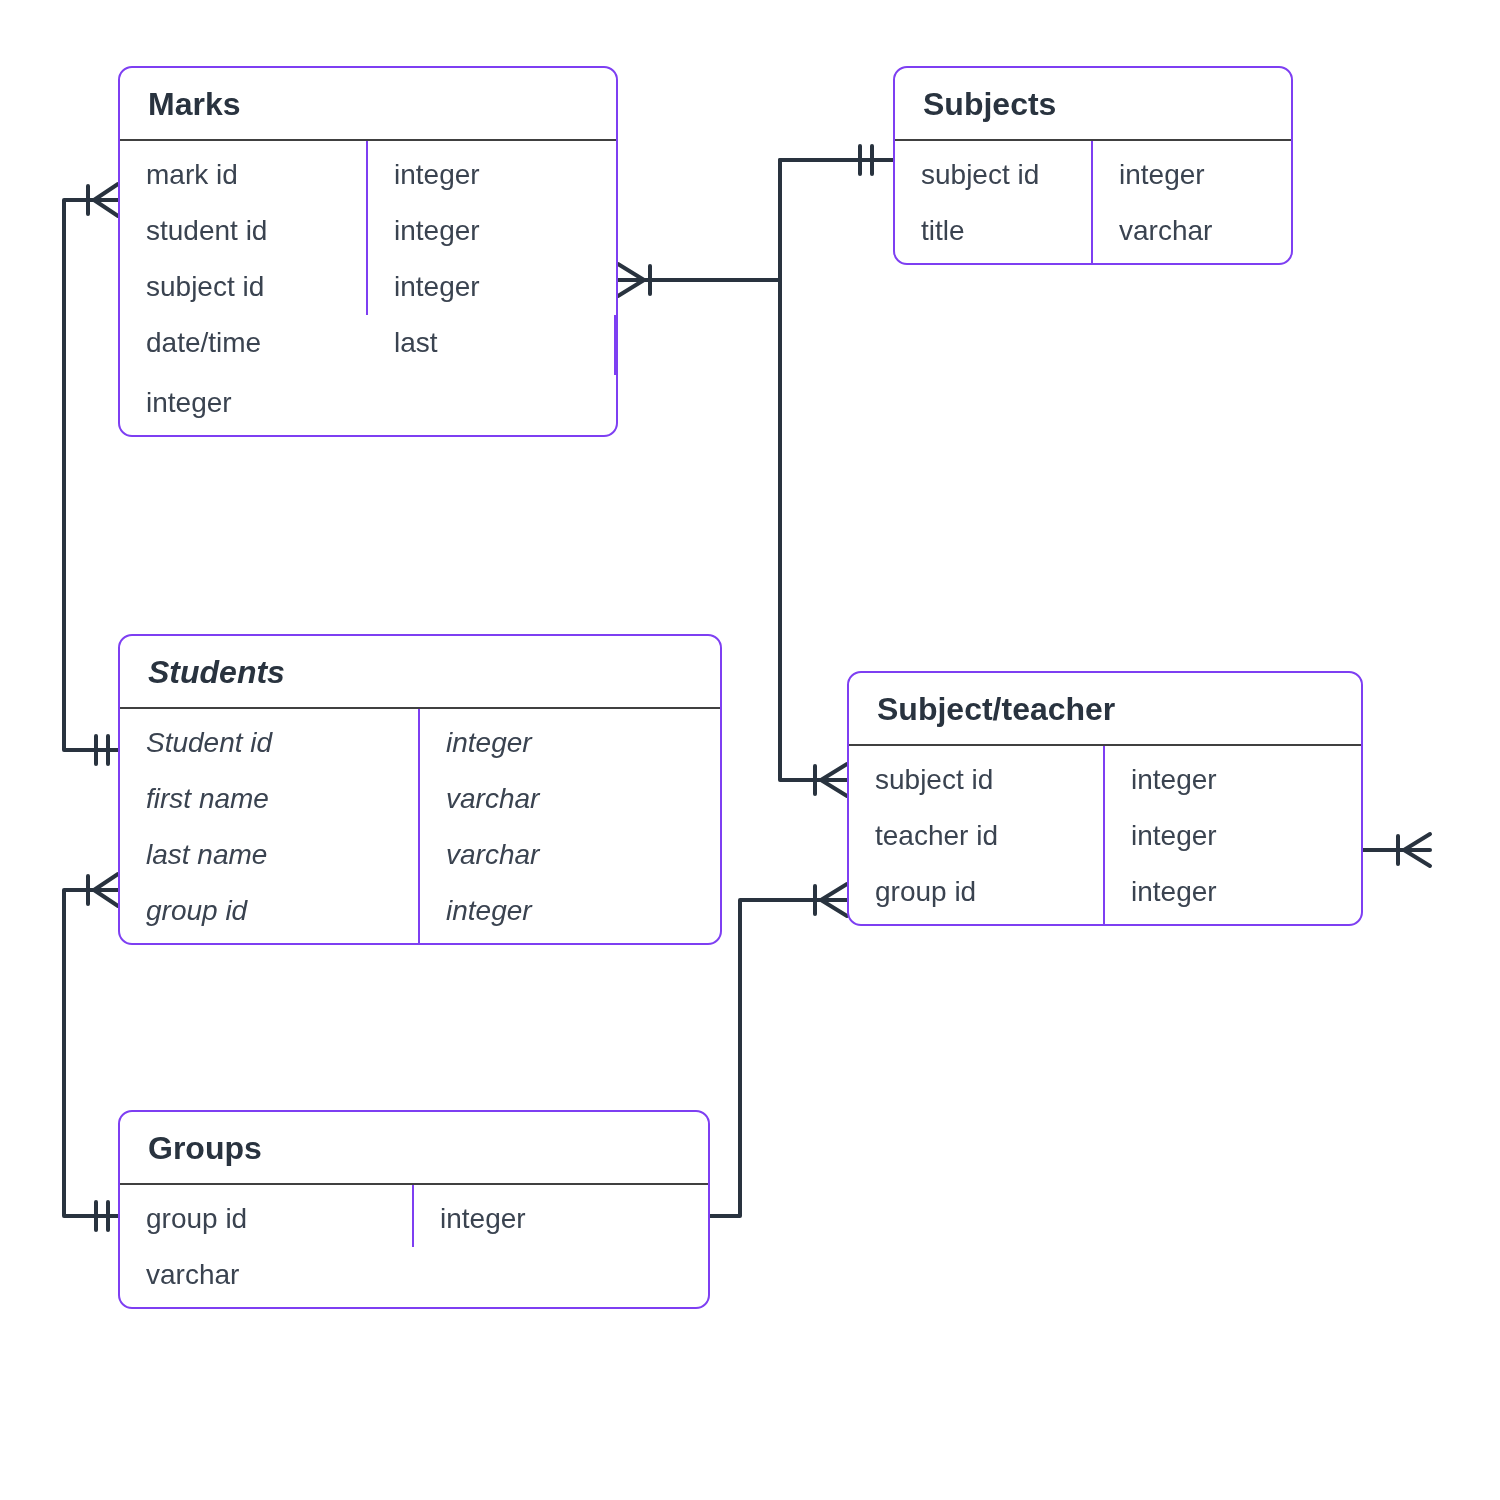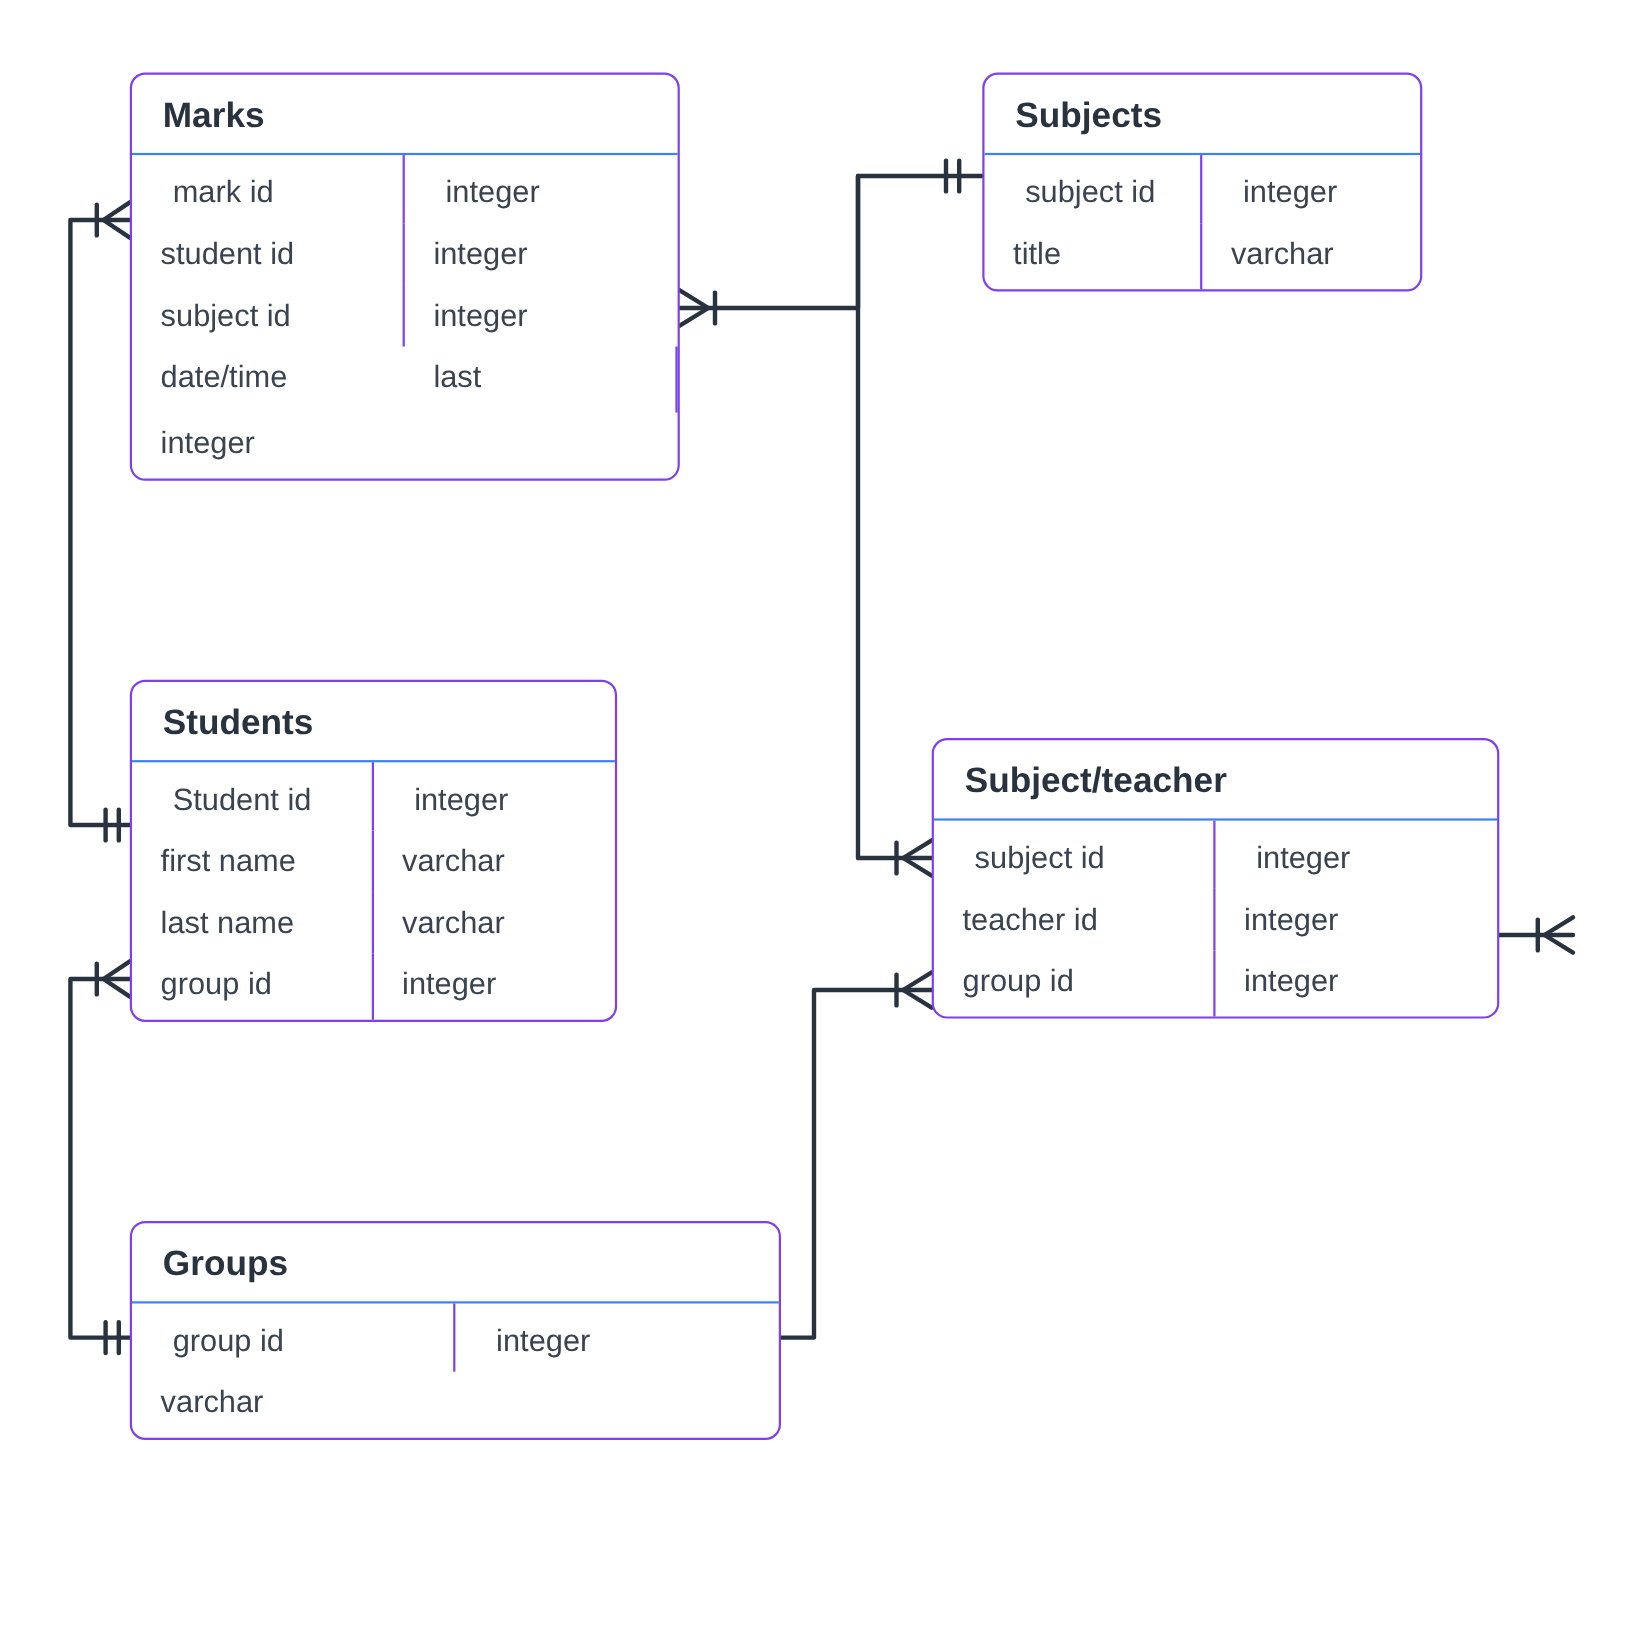--- a/index.html
+++ b/index.html
@@ -29,33 +29,33 @@
     border: 2px solid #7e3ff2;
     border-radius: 14px;
     background: #ffffff;
     box-sizing: border-box;
   }
   .entity .title {
     font-weight: 700;
     font-size: 32px;
     color: #29333f;
     padding: 18px 28px 16px 28px;
-    border-bottom: 2px solid #3b82f6;
+    border-bottom: 2px solid #404040;
   }
   .entity .rows {
     display: grid;
     grid-template-columns: 1fr 1fr;
   }
   .entity .col-name, .entity .col-type {
     font-size: 28px;
     color: #3a4350;
     padding: 12px 26px;
   }
   .entity .col-name { border-right: 2px solid #7e3ff2; }
-  .entity .rows .first { padding-top: 18px; margin-left: 11px; }
+  .entity .rows .first { padding-top: 18px; }
   .entity .rows .last { padding-bottom: 16px; }
 </style>
 </head>
 <body>
 
 <div class="canvas">
 
   <svg class="connectors" viewBox="0 0 1500 1500">
     <g stroke="#29333f" stroke-width="4" fill="none" stroke-linecap="round" stroke-linejoin="round">
 
@@ -122,21 +122,21 @@
   <div class="entity" style="left:893px; top:66px; width:400px;">
     <div class="title">Subjects</div>
     <div class="rows">
       <div class="col-name first">subject id</div>
       <div class="col-type first">integer</div>
       <div class="col-name last">title</div>
       <div class="col-type last">varchar</div>
     </div>
   </div>
 
-  <div class="entity" style="left:118px; top:618px; width:443px;">
+  <div class="entity" style="left:118px; top:634px; width:604px;font-style:italic;">
     <div class="title">Students</div>
     <div class="rows">
       <div class="col-name first">Student id</div>
       <div class="col-type first">integer</div>
       <div class="col-name">first name</div>
       <div class="col-type">varchar</div>
       <div class="col-name">last name</div>
       <div class="col-type">varchar</div>
       <div class="col-name last">group id</div>
       <div class="col-type last">integer</div>

